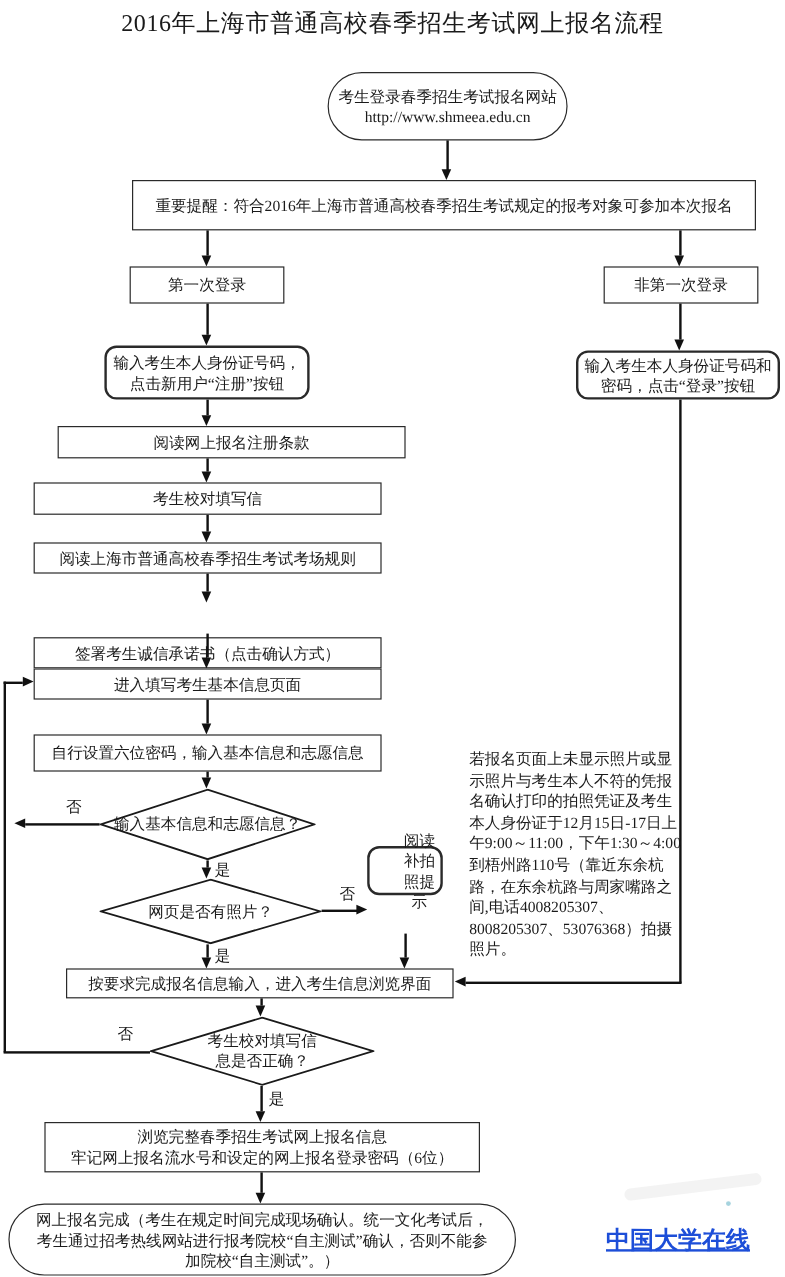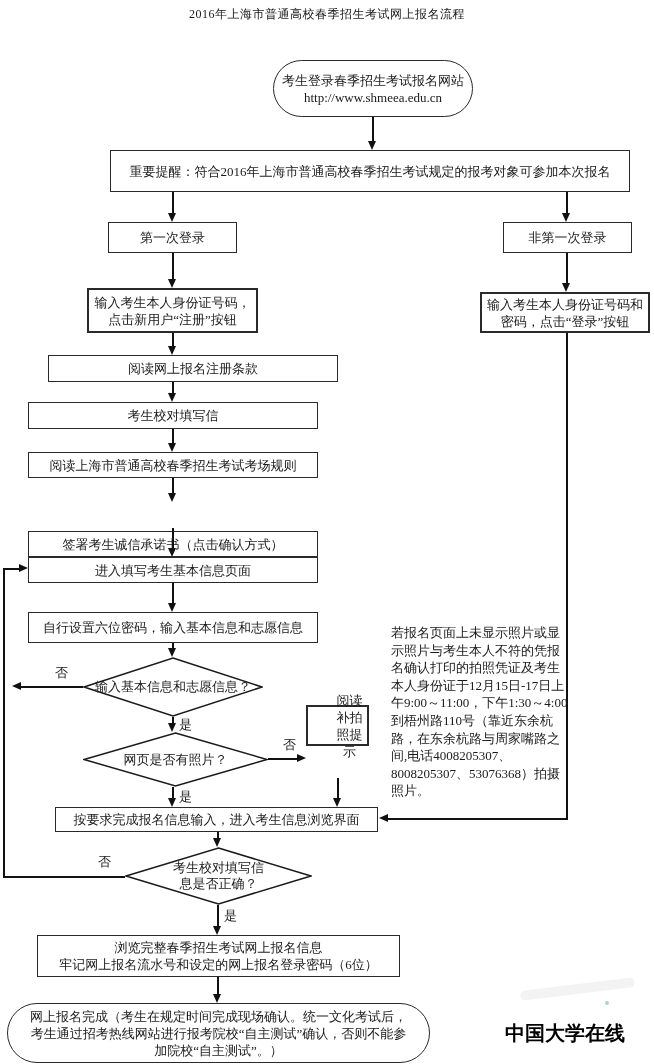--- a/index.html
+++ b/index.html
@@ -3,29 +3,29 @@
 <meta charset="utf-8">
 <style>
   html,body{margin:0;padding:0;background:#fff;}
   #canvas{
     position:relative;width:654px;height:1064px;background:#ffffff;
     font-family:"Liberation Serif","DejaVu Serif",serif;
     color:#1a1a1a;overflow:hidden;
   }
   .abs{position:absolute;}
   .title{
-    width:654px;text-align:center;top:6px;left:0;font-size:12px;letter-spacing:0.5px;
+    width:654px;text-align:center;top:6px;left:0;font-size:20px;letter-spacing:0.5px;
   }
   .node{
     position:absolute;border:1.5px solid #2a2a2a;background:#fff;
     display:flex;align-items:center;justify-content:center;
     font-size:13px;text-align:center;line-height:17px;
     white-space:pre-line;box-sizing:border-box;
   }
-  .thick{border-width:2px;}
+  .thick{border-width:2px;border-radius:10px;}
   .oval{border-radius:30px;}
   .vl{position:absolute;width:1.5px;background:#111;}
   .hl{position:absolute;height:1.5px;background:#111;}
   .ah{position:absolute;width:0;height:0;}
   .ah.down{border-left:4.5px solid transparent;border-right:4.5px solid transparent;border-top:9px solid #111;}
   .ah.left{border-top:4.5px solid transparent;border-bottom:4.5px solid transparent;border-right:9px solid #111;}
   .ah.right{border-top:4.5px solid transparent;border-bottom:4.5px solid transparent;border-left:9px solid #111;}
   .diamond{position:absolute;}
   .diamond svg{display:block;}
   .diamond .dtext{
@@ -184,15 +184,15 @@
 本人身份证于12月15日-17日上
 午9:00～11:00，下午1:30～4:00
 到梧州路110号（靠近东余杭
 路，在东余杭路与周家嘴路之
 间,电话4008205307、
 8008205307、53076368）拍摄
 照片。</div>
 
   <div class="smudge"></div>
   <div class="speck"></div>
-  <div class="watermark" style="color: #000000;">中国大学在线</div>
+  <div class="watermark" style="color: #1d4ed8; text-decoration: underline;">中国大学在线</div>
 
 </div>
 
 </body></html>

